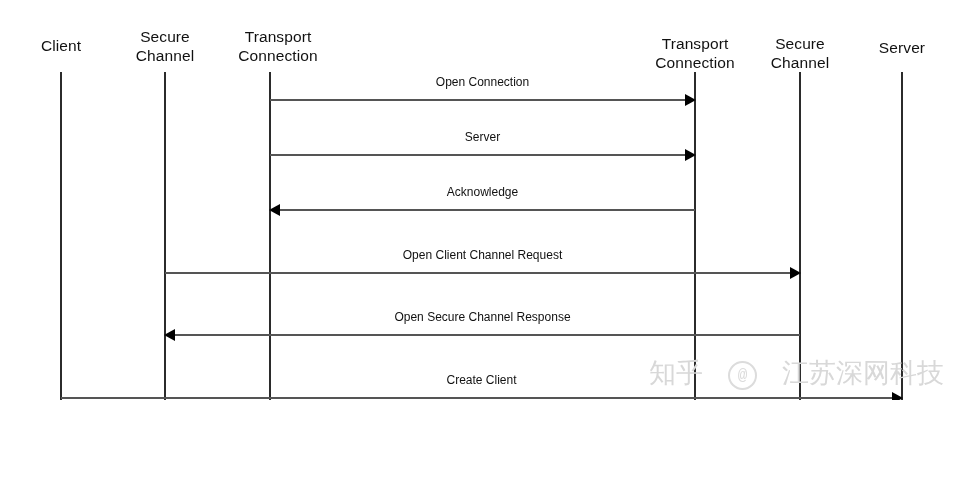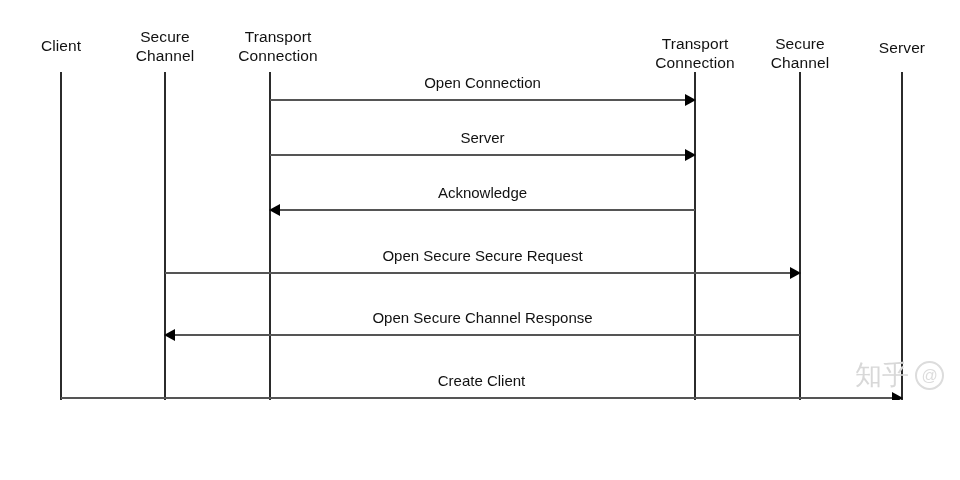--- a/index.html
+++ b/index.html
@@ -64,38 +64,38 @@
   .msg-head.left {
     left: -1px;
     border-right: 11px solid #000000;
   }
   .msg-label {
     position: absolute;
     left: 0;
     right: 0;
     bottom: 8px;
     text-align: center;
-    font-size: 15px;
+    font-size: 12px;
     line-height: 17px;
     color: #111111;
     white-space: nowrap;
   }
 
   
   #watermark {
     position: absolute;
     right: 16px;
     bottom: 10px;
     display: flex;
     align-items: center;
-    gap: 6px;
+    gap: 25px;
     color: #d8d8d8;
     font-size: 27px;
     line-height: 1;
-    font-family: Liberation Sans, sans-serif;
+    font-family: Liberation Mono, monospace;
     user-select: none;
     pointer-events: none;
   }
   #watermark .wm-at {
     display: inline-flex;
     align-items: center;
     justify-content: center;
     width: 25px;
     height: 25px;
     border: 2px solid #dcdcdc;
@@ -140,31 +140,32 @@
         <div class="msg-label">Server</div>
       </div>
       <div class="message" style="left: 270px; width: 425px; top: 209px;">
         <div class="msg-line"></div>
         <div class="msg-head left"></div>
         <div class="msg-label">Acknowledge</div>
       </div>
       <div class="message" style="left: 165px; width: 635px; top: 272px;">
         <div class="msg-line"></div>
         <div class="msg-head right"></div>
-        <div class="msg-label">Open Secure Secure Request</div>
+        <div class="msg-label">Open Client Channel Request</div>
       </div>
       <div class="message" style="left: 165px; width: 635px; top: 334px;">
         <div class="msg-line"></div>
         <div class="msg-head left"></div>
         <div class="msg-label">Open Secure Channel Response</div>
       </div>
       <div class="message" style="left: 61px; width: 841px; top: 397px;">
         <div class="msg-line"></div>
         <div class="msg-head right"></div>
         <div class="msg-label">Create Client</div>
       </div>
     </div>
 
   <div id="watermark">
     <span>知乎</span>
     <span class="wm-at">@</span>
+    <span>江苏深网科技</span>
   </div>
 </div>
 
 </body></html>

